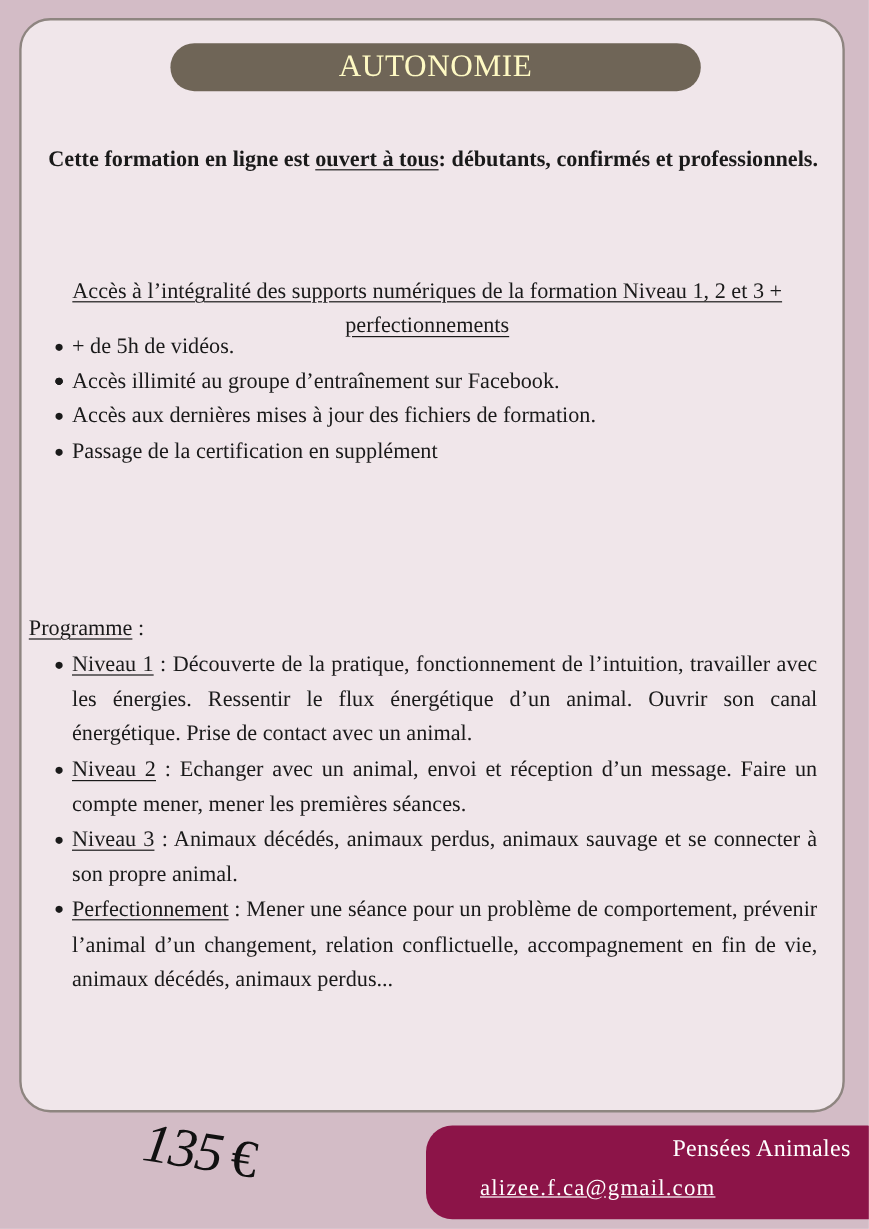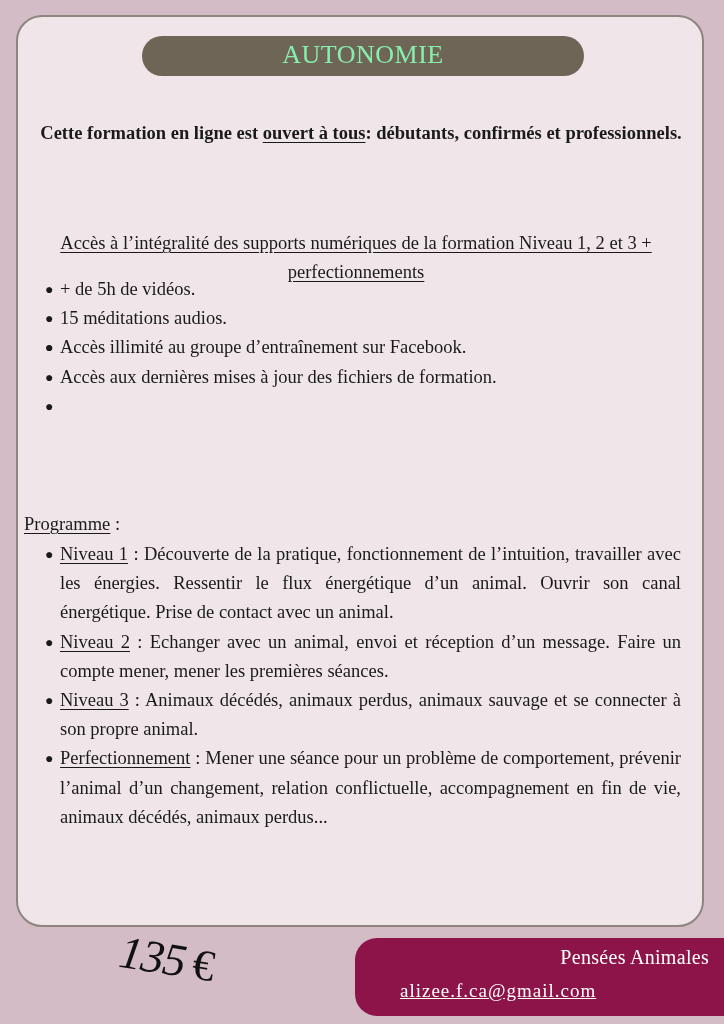--- a/index.html
+++ b/index.html
@@ -27,21 +27,21 @@
       border-radius: 26px;
     }
     .title-pill {
       position: absolute;
       left: 124px;
       top: 19px;
       width: 442px;
       height: 40px;
       background: #6f6557;
       border-radius: 20px;
-      color: #86efac;
+      color: #fef9c3;
       font-size: 26px;
       text-align: center;
       line-height: 38px;
       letter-spacing: 0.5px;
     }
     .intro {
       position: absolute;
       left: 8px;
       top: 102px;
       width: 670px;
@@ -154,25 +154,25 @@
   </div>
 
   <div class="intro">
     <span>Cette formation en ligne est </span><span class="u">ouvert à tous</span><span>: débutants, confirmés et professionnels.</span>
   </div>
 
   <div class="access-heading u">Accès à l’intégralité des supports numériques de la formation Niveau 1, 2 et 3 + perfectionnements</div>
 
   <ul class="list features">
     <li><span class="bullet">●</span><span> + de 5h de vidéos.</span></li>
-    <li><span class="bullet">●</span><span>15 méditations audios.</span></li>
+    <li><span class="bullet">●</span></li>
     <li><span class="bullet">●</span></li>
     <li><span class="bullet">●</span><span>Accès illimité au groupe d’entraînement sur Facebook.</span></li>
     <li><span class="bullet">●</span><span>Accès aux dernières mises à jour des fichiers de formation.</span></li>
-    <li><span class="bullet">●</span></li>
+    <li><span class="bullet">●</span><span>Passage de la certification en supplément</span></li>
   </ul>
 
   <div class="programme-label">
     <span class="u">Programme</span><span> :</span>
   </div>
 
   <ul class="list programme">
     <li><span class="bullet">●</span><span class="u">Niveau 1</span><span> : </span><span>Découverte de la pratique, fonctionnement de l’intuition, travailler avec les énergies. Ressentir le flux énergétique d’un animal. Ouvrir son canal énergétique. Prise de contact avec un animal.</span></li>
     <li><span class="bullet">●</span><span class="u">Niveau 2</span><span> : </span><span>Echanger avec un animal, envoi et réception d’un message. Faire un compte mener, mener les premières séances.</span></li>
     <li><span class="bullet">●</span><span class="u">Niveau 3</span><span> : </span><span>Animaux décédés, animaux perdus, animaux sauvage et se connecter à son propre animal.</span></li>

